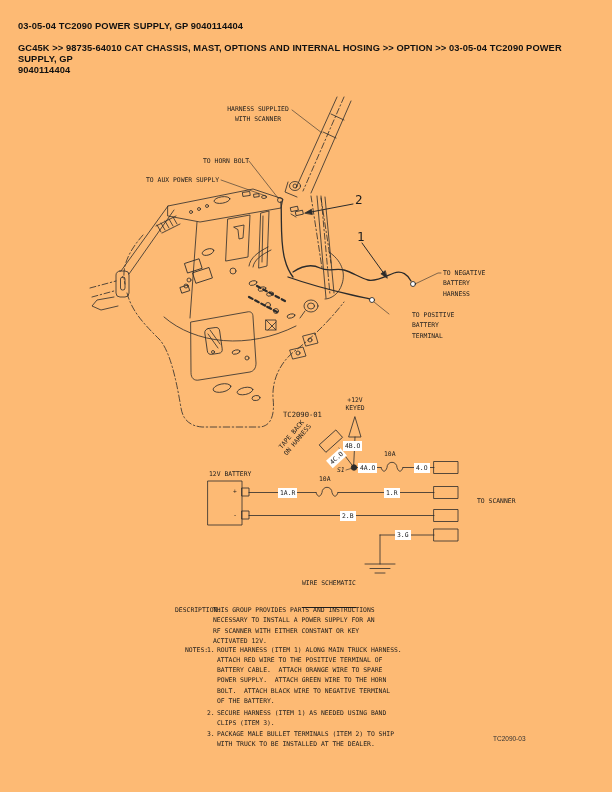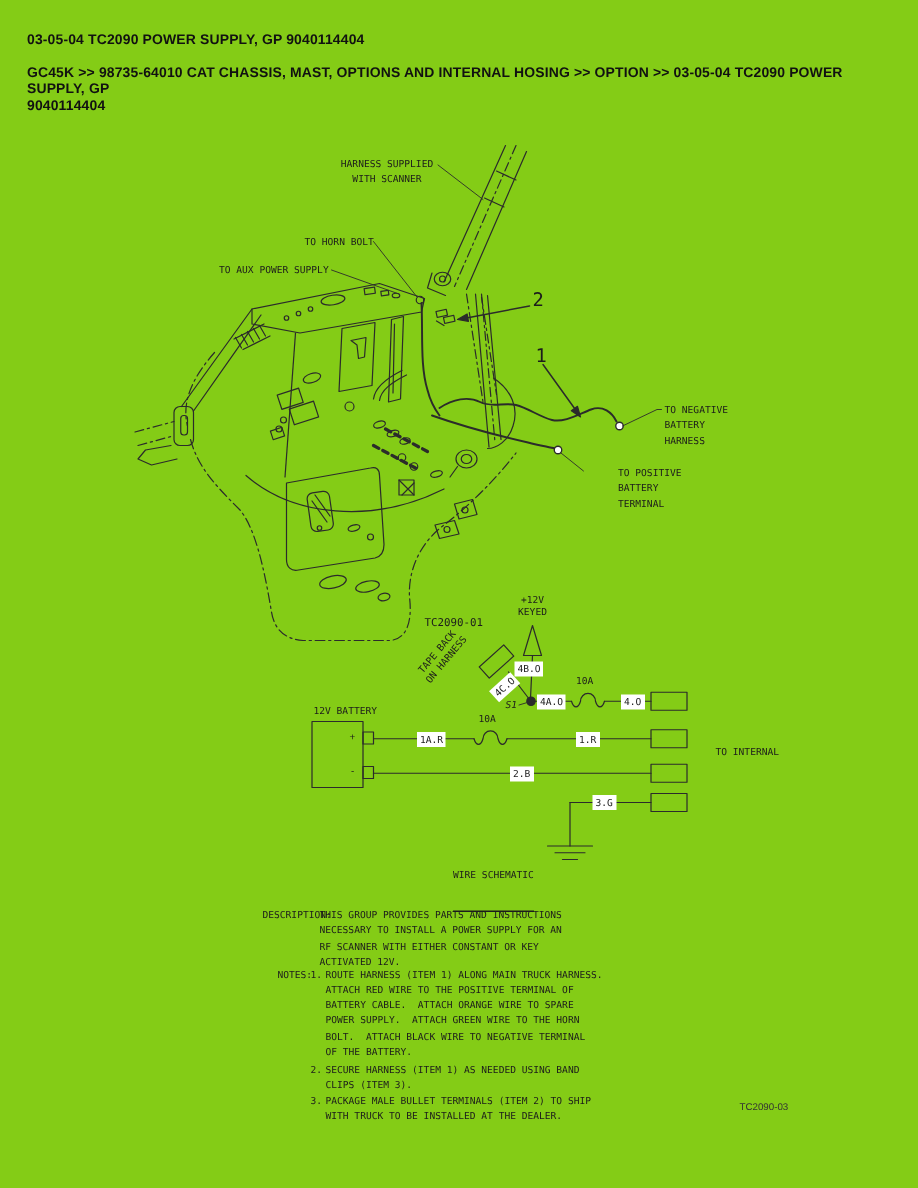--- a/index.html
+++ b/index.html
@@ -1,17 +1,17 @@
 <!DOCTYPE html>
 <html><head>
 <meta charset="utf-8">
 <style>
   html,body { margin:0; padding:0; background:#e8e8e8; }
   #page {
-    position:relative; width:612px; height:792px; background:#84cc16;
+    position:relative; width:612px; height:792px; background:#fdba74;
     margin:0 auto; overflow:hidden;
     font-family:"DejaVu Sans Mono", monospace; color:#1c1c1c;
   }
   .hdr {
     position:absolute; left:18px;
     font:bold 9.3px/11px "Liberation Sans", sans-serif; color:#111;
     white-space:pre; letter-spacing:0.1px;
   }
   #svgart { position:absolute; left:0; top:0; z-index:1; }
   .t  { position:absolute; font:6.4px/10.33px "DejaVu Sans Mono", monospace;
@@ -224,21 +224,21 @@
   <div class="t" style="left:384px; top:449px;">10A</div>
   <div class="t wirelbl" style="left:414px; top:462.5px;">4.O</div>
   <div class="t" style="left:209px; top:469px;">12V BATTERY</div>
   <div class="small" style="position:absolute; left:233px; top:488px; z-index:2;">+</div>
   <div class="small" style="position:absolute; left:234px; top:511px; z-index:2;">-</div>
   <div class="t wirelbl" style="left:278px; top:487.5px;text-align:right;">1A.R</div>
   <div class="t" style="left:319px; top:474px;">10A</div>
   <div class="t wirelbl" style="left:384px; top:487.5px;">1.R</div>
   <div class="t wirelbl" style="left:340px; top:510.5px;">2.B</div>
   <div class="t wirelbl" style="left:395px; top:530px;">3.G</div>
-  <div class="t" style="left:477px; top:496px;">TO INTERNAL</div>
+  <div class="t" style="left:477px; top:496px;">TO SCANNER</div>
   <div class="t caption" style="left:302px; top:578px;">WIRE SCHEMATIC</div>
 
   <div class="t" style="left:175px; top:605px;">DESCRIPTION:</div>
   <div class="t" style="left:213px; top:605px;">THIS GROUP PROVIDES PARTS AND INSTRUCTIONS
 NECESSARY TO INSTALL A POWER SUPPLY FOR AN
 RF SCANNER WITH EITHER CONSTANT OR KEY
 ACTIVATED 12V.</div>
 
   <div class="t" style="left:185px; top:644.5px;">NOTES:</div>
   <div class="t" style="left:207px; top:644.5px;">1.</div>

